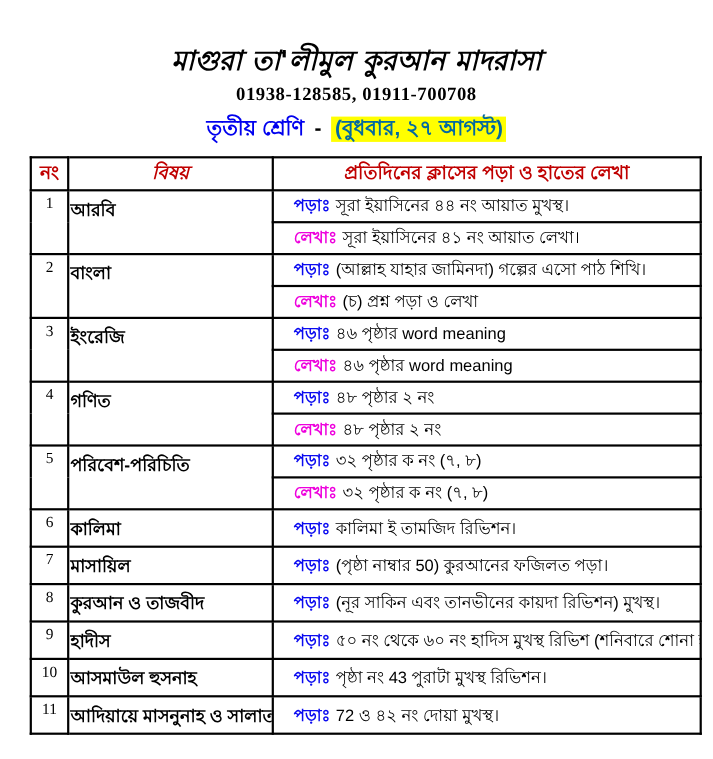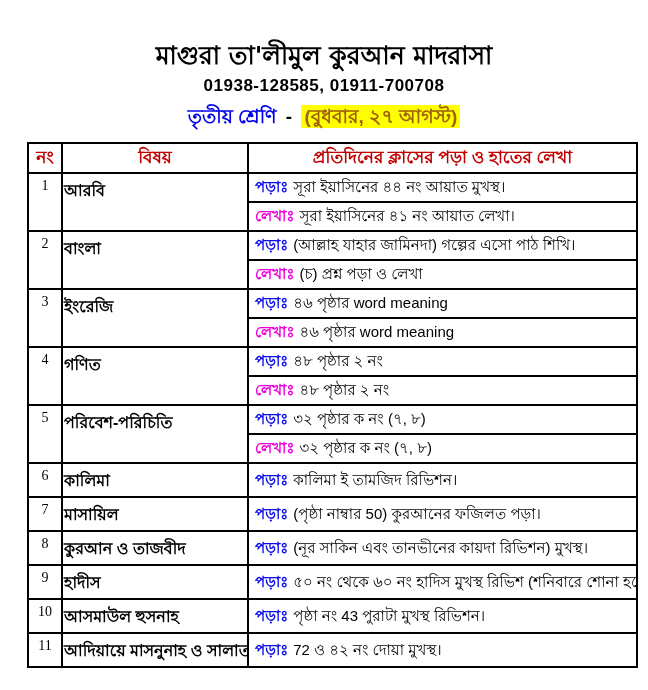--- a/index.html
+++ b/index.html
@@ -7,45 +7,46 @@
     width: 648px; height: 690px;
     overflow: hidden;
     background: #ffffff;
     color: #000000;
     font-family: "Liberation Sans", "DejaVu Sans", sans-serif;
   }
   .doc-header { padding-top: 40px; text-align: center; }
   .doc-title {
     font-size: 25px; font-weight: bold; line-height: 1.25;
     font-family: "DejaVu Sans", "Liberation Sans", sans-serif;
+    font-style: italic;
   }
   .doc-address { font-size: 14px; margin-top: 9px; }
   .doc-phone {
     font-size: 17px; font-weight: bold; margin-top: 5px;
-    font-family: Liberation Sans, sans-serif;
+    font-family: Liberation Serif, serif;
     letter-spacing: 0.5px;
   }
   .class-line { font-size: 19px; font-weight: bold; margin-top: 6px; }
   .class-name { color: var(--class-blue, #0000ee); text-align: center; }
   .class-sep { color: #000; margin: 0 4px; }
-  .class-date { background: var(--highlight-yellow, #ffff00); color: #a16207; padding: 1px 3px; }
+  .class-date { background: var(--highlight-yellow, #ffff00); color: #0369a1; padding: 1px 3px; }
 
   table.schedule {
     border-collapse: collapse;
     table-layout: fixed;
     width: 595px;
     margin: 8px 0 0 27px;
   }
   table.schedule th, table.schedule td {
     border: 2px solid #000;
     overflow: hidden;
     white-space: nowrap;
   }
   th.col-no    { width: 28px; }
-  th.col-sub   { width: 180px; }
+  th.col-sub   { width: 180px; font-style: italic; }
   th.col-less  { width: 383px; border-radius: 14px; }
   table.schedule th {
     color: var(--header-red, #c00000);
     font-weight: bold;
     font-size: 17px;
     height: 27px;
     text-align: center;
     padding: 0 2px;
   }
   td.no-cell {
@@ -55,21 +56,21 @@
   }
   td.subject-cell {
     vertical-align: top;
     font-weight: bold; font-size: 16px;
     padding-top: 4px;
   }
   td.lesson-cell {
     text-align: left;
     font-size: 15px;
     height: 27px;
-    padding: 0 4px 0 6px;
+    padding: 0 4px 0 18px;
   }
   .lesson-label { font-weight: bold; margin-right: 5px; }
   .lesson-label.read  { color: var(--read-blue, #0b0bf0); }
   .lesson-label.write { color: var(--write-magenta, #ee00dd); }
 </style>
 </head>
 <body>
 
 <div class="doc-header">
   <div class="doc-title">মাগুরা তা'লীমুল কুরআন মাদরাসা</div>

